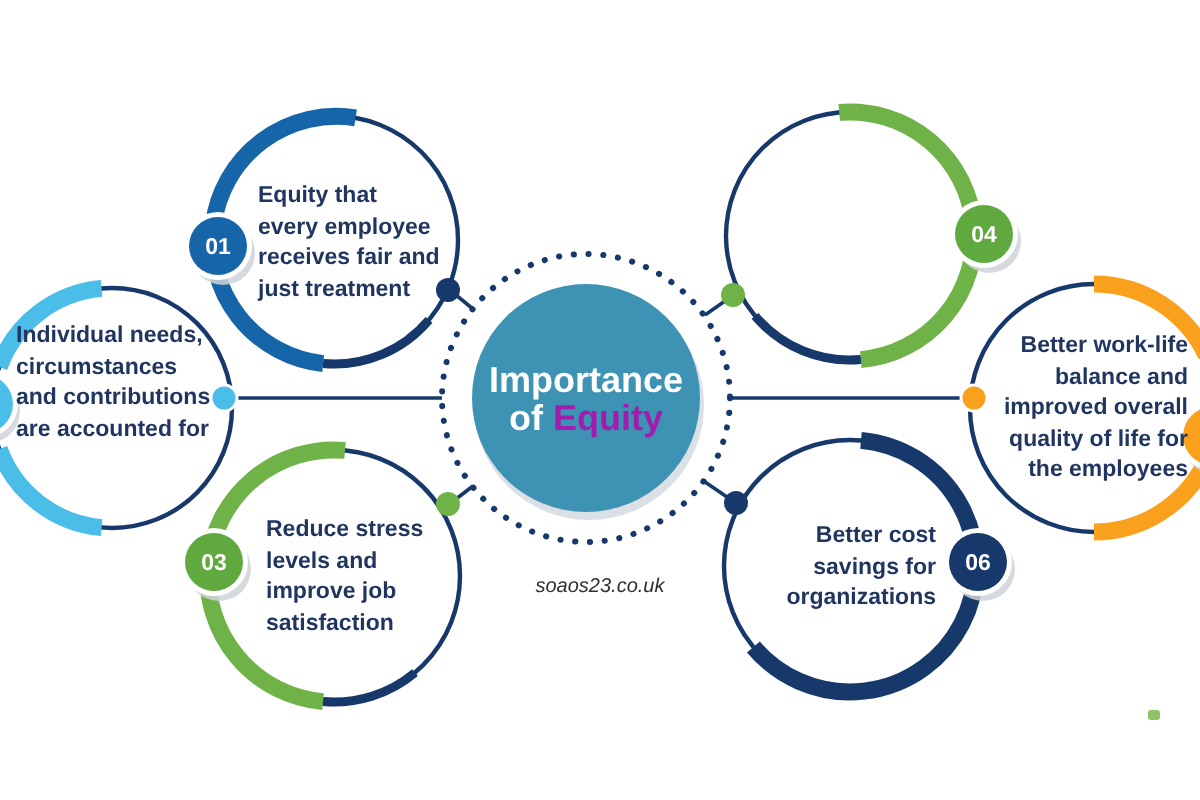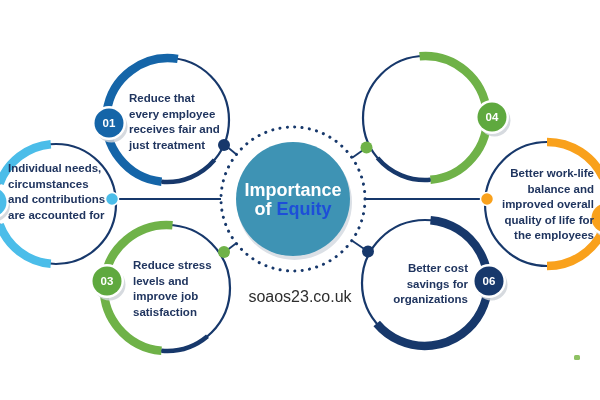--- a/index.html
+++ b/index.html
@@ -25,24 +25,24 @@
   
   .node-text{
     position:absolute;font-weight:700;font-size:11.5px;line-height:15.5px;
     color:#20355f;white-space:pre-line;
   }
   .ta-r{text-align:right;}
   .center-text{
     position:absolute;left:233px;top:181px;width:120px;text-align:center;
     color:#ffffff;font-weight:700;font-size:18px;line-height:19px;
   }
-  .equity{color:#1d4ed8;}
+  .equity{color:#a21caf;}
   .watermark{
     position:absolute;left:230px;top:288px;width:140px;text-align:center;
-    font-size:16px;font-weight:400;color:#2e2e2e;white-space:nowrap;
+    font-size:10px;font-weight:400;color:#2e2e2e;white-space:nowrap;font-style:italic;
   }
 </style>
 </head>
 <body>
 
 <div class="stage">
 
   <svg width="600" height="400" viewBox="0 0 600 400">
 
     <g>
@@ -134,21 +134,21 @@
     <g>
       <circle class="badge-sh" cx="491.5" cy="284.5" r="16"></circle>
       <circle class="badge-w" cx="489" cy="281" r="17"></circle>
       <circle cx="489" cy="281" r="14.5" fill="#17386b"></circle>
       <text class="badge-num" x="489" y="285">06</text>
     </g>
 
     <rect x="574" y="355" width="6" height="5" rx="1.5" fill="#7ab648" opacity="0.85"></rect>
   </svg>
 
-  <div class="node-text" style="left:129px;top:91px;width:110px;">Reduce that
+  <div class="node-text" style="left:129px;top:91px;width:110px;">Equity that
 every employee
 receives fair and
 just treatment</div>
 
   <div class="node-text" style="left:8px;top:161px;width:104px;">Individual needs,
 circumstances
 and contributions
 are accounted for</div>
 
   <div class="node-text" style="left:133px;top:258px;width:106px;">Reduce stress

